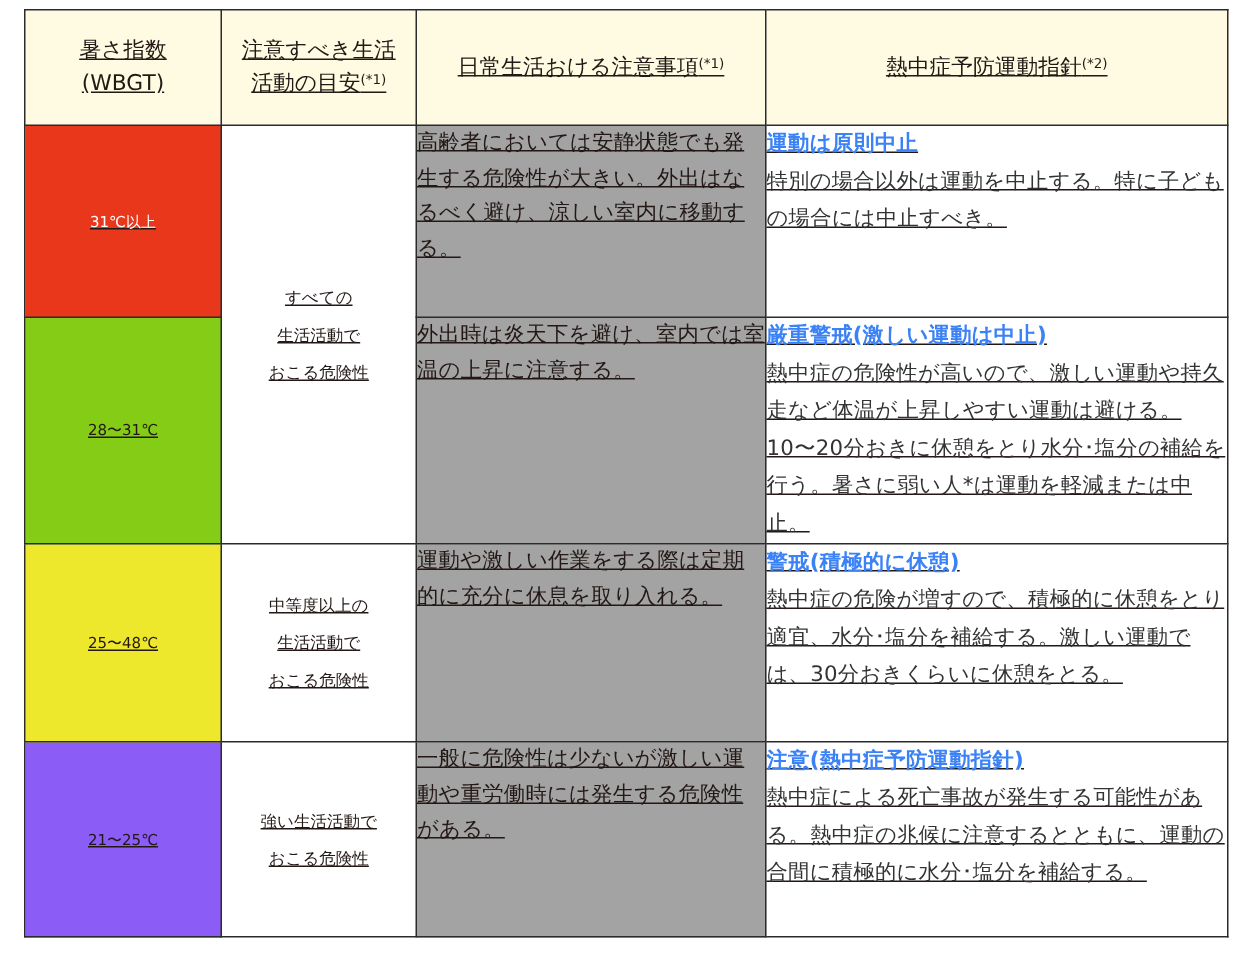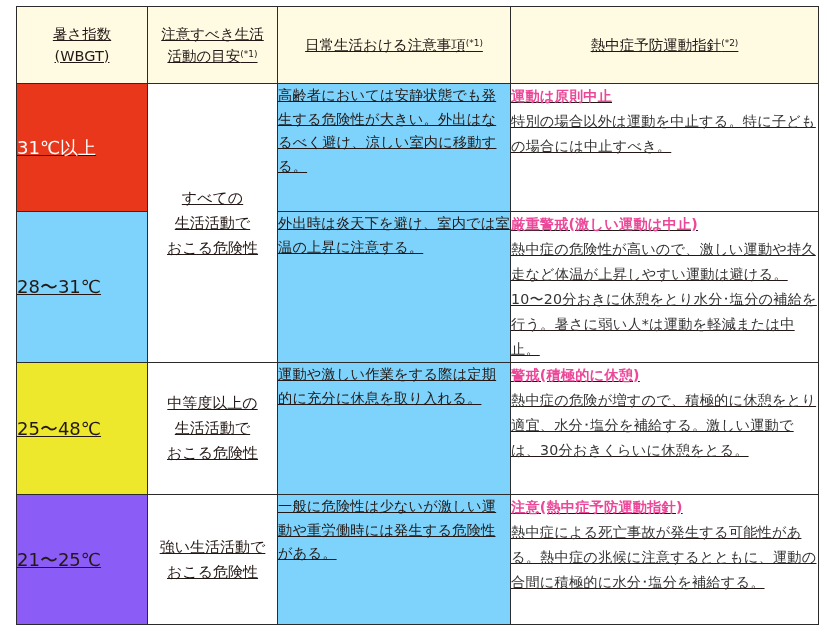--- a/index.html
+++ b/index.html
@@ -4,25 +4,25 @@
   <style>
     html, body { margin: 0; padding: 0; background: #ffffff; }
     body { width: 827px; height: 636px; position: relative; overflow: hidden;
            font-family: "DejaVu Sans", "Liberation Sans", sans-serif; color: #231815; }
     table.guide { position: absolute; left: 16px; top: 6px; border-collapse: collapse;
                   table-layout: fixed; width: 802px; text-decoration: underline; }
     table.guide td, table.guide th { border: 1.5px solid #2b2b2b; padding: 0; }
     th { background: #fffbe3; font-weight: normal; font-size: 14.5px; line-height: 22px;
          text-align: center; vertical-align: middle; height: 76px; }
     sup { font-size: 9px; vertical-align: top; position: relative; top: -2px; }
-    td.temp { text-align: left; vertical-align: middle; font-size: 18px; }
-    td.life { text-align: center; vertical-align: middle; font-size: 15px; line-height: 25px; background: #fff; }
-    td.note { vertical-align: top; font-size: 14.2px; line-height: 23.5px; padding: 4px 6px 0 7px; background:#7dd3fc; letter-spacing: 0.2px; margin-left: 40px; }
+    td.temp { text-align: center; vertical-align: middle; font-size: 10px; }
+    td.life { text-align: center; vertical-align: middle; font-size: 11px; line-height: 25px; background: #fff; }
+    td.note { vertical-align: top; font-size: 14.2px; line-height: 23.5px; padding: 4px 6px 0 7px; background:#a3a3a3; letter-spacing: 0.2px; margin-left: 40px; }
     td.guideline { vertical-align: top; font-size: 14.2px; line-height: 25px; padding: 4px 6px 0 7px; background:#fff; letter-spacing: 0.2px; color:#333; }
-    .gl-title { font-weight: bold; display: block; color: #ec4899; }
+    .gl-title { font-weight: bold; display: block; color: #3b82f6; }
     .r1 { height: 128px; } .r2 { height: 148px; } .r3 { height: 132px; } .r4 { height: 130px; }
   </style>
 </head>
 <body>
 
 <table class="guide">
   <colgroup>
     <col style="width:131px">
       <col style="width:130px">
       <col style="width:233px">
@@ -54,21 +54,21 @@
       <span>おこる危険性</span>
     </td>
     <td class="note">高齢者においては安静状態でも発生する危険性が大きい。外出はなるべく避け、涼しい室内に移動する。</td>
     <td class="guideline">
       <span class="gl-title">運動は原則中止</span>
       <span>特別の場合以外は運動を中止する。特に子どもの場合には中止すべき。</span>
     </td>
   </tr>
 
   <tr class="r2">
-    <td class="temp" style="background:#7dd3fc">28〜31℃</td>
+    <td class="temp" style="background:#84cc16">28〜31℃</td>
     <td class="note">外出時は炎天下を避け、室内では室温の上昇に注意する。</td>
     <td class="guideline">
       <span class="gl-title">厳重警戒(激しい運動は中止)</span>
       <span>熱中症の危険性が高いので、激しい運動や持久走など体温が上昇しやすい運動は避ける。10〜20分おきに休憩をとり水分･塩分の補給を行う。暑さに弱い人*は運動を軽減または中止。</span>
     </td>
   </tr>
 
   <tr class="r3">
     <td class="temp" style="background:#eee82d">25〜48℃</td>
     <td class="life">

